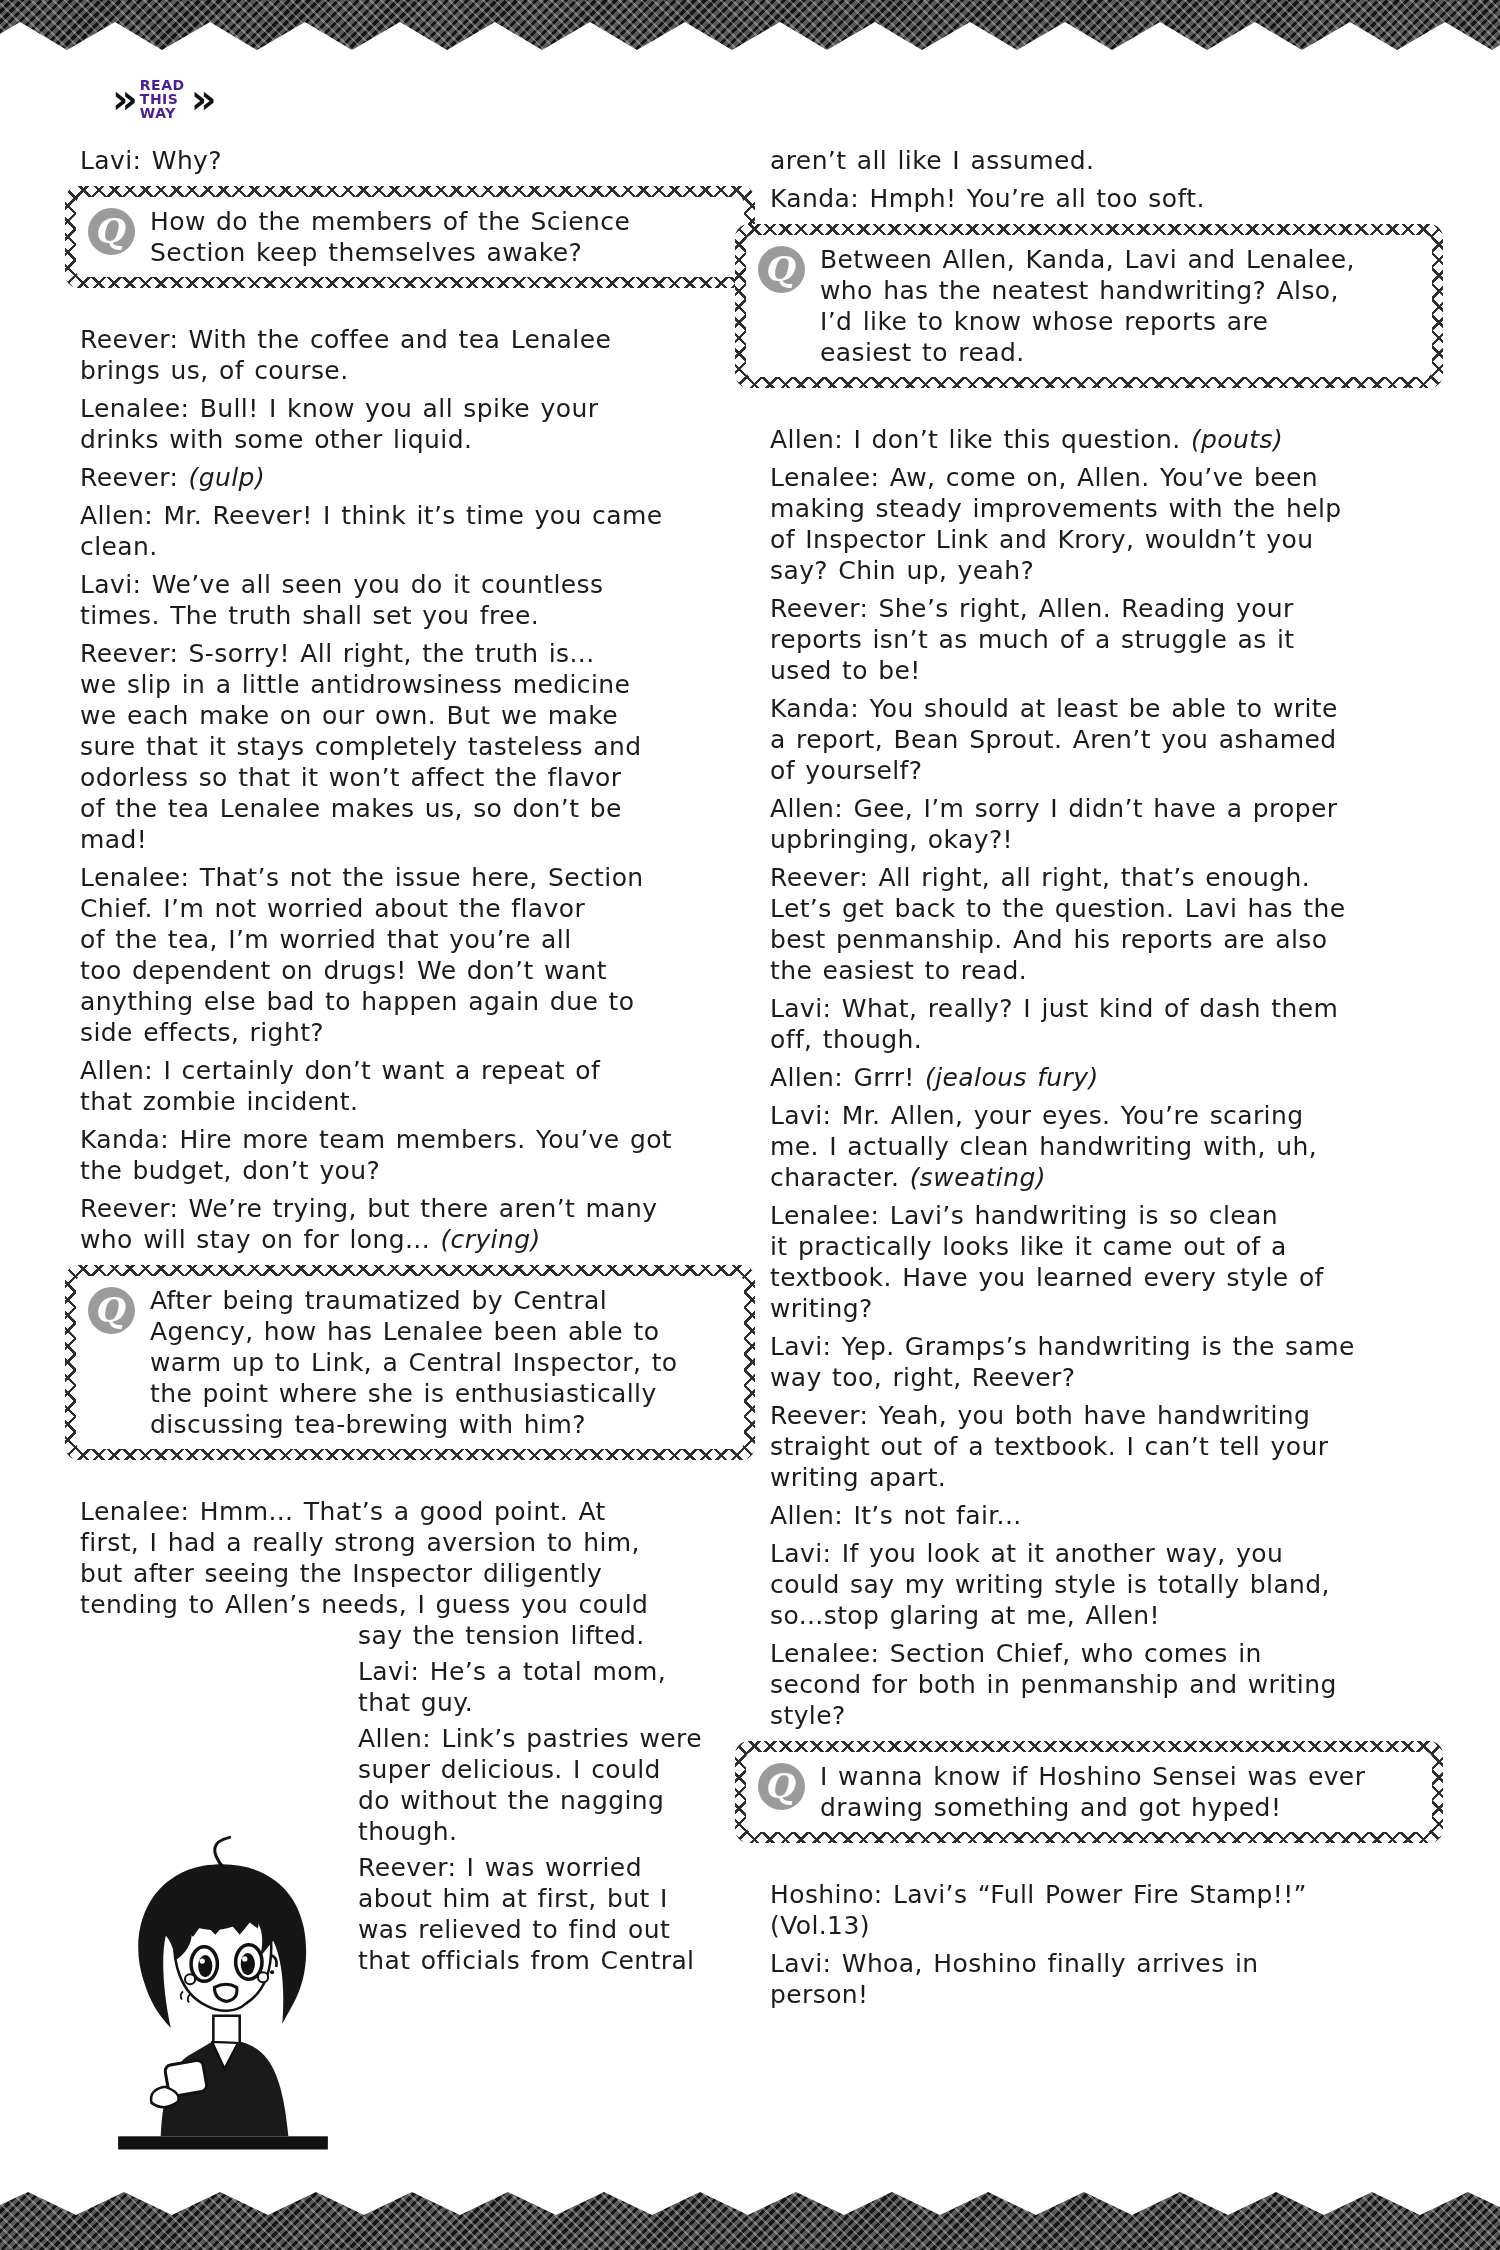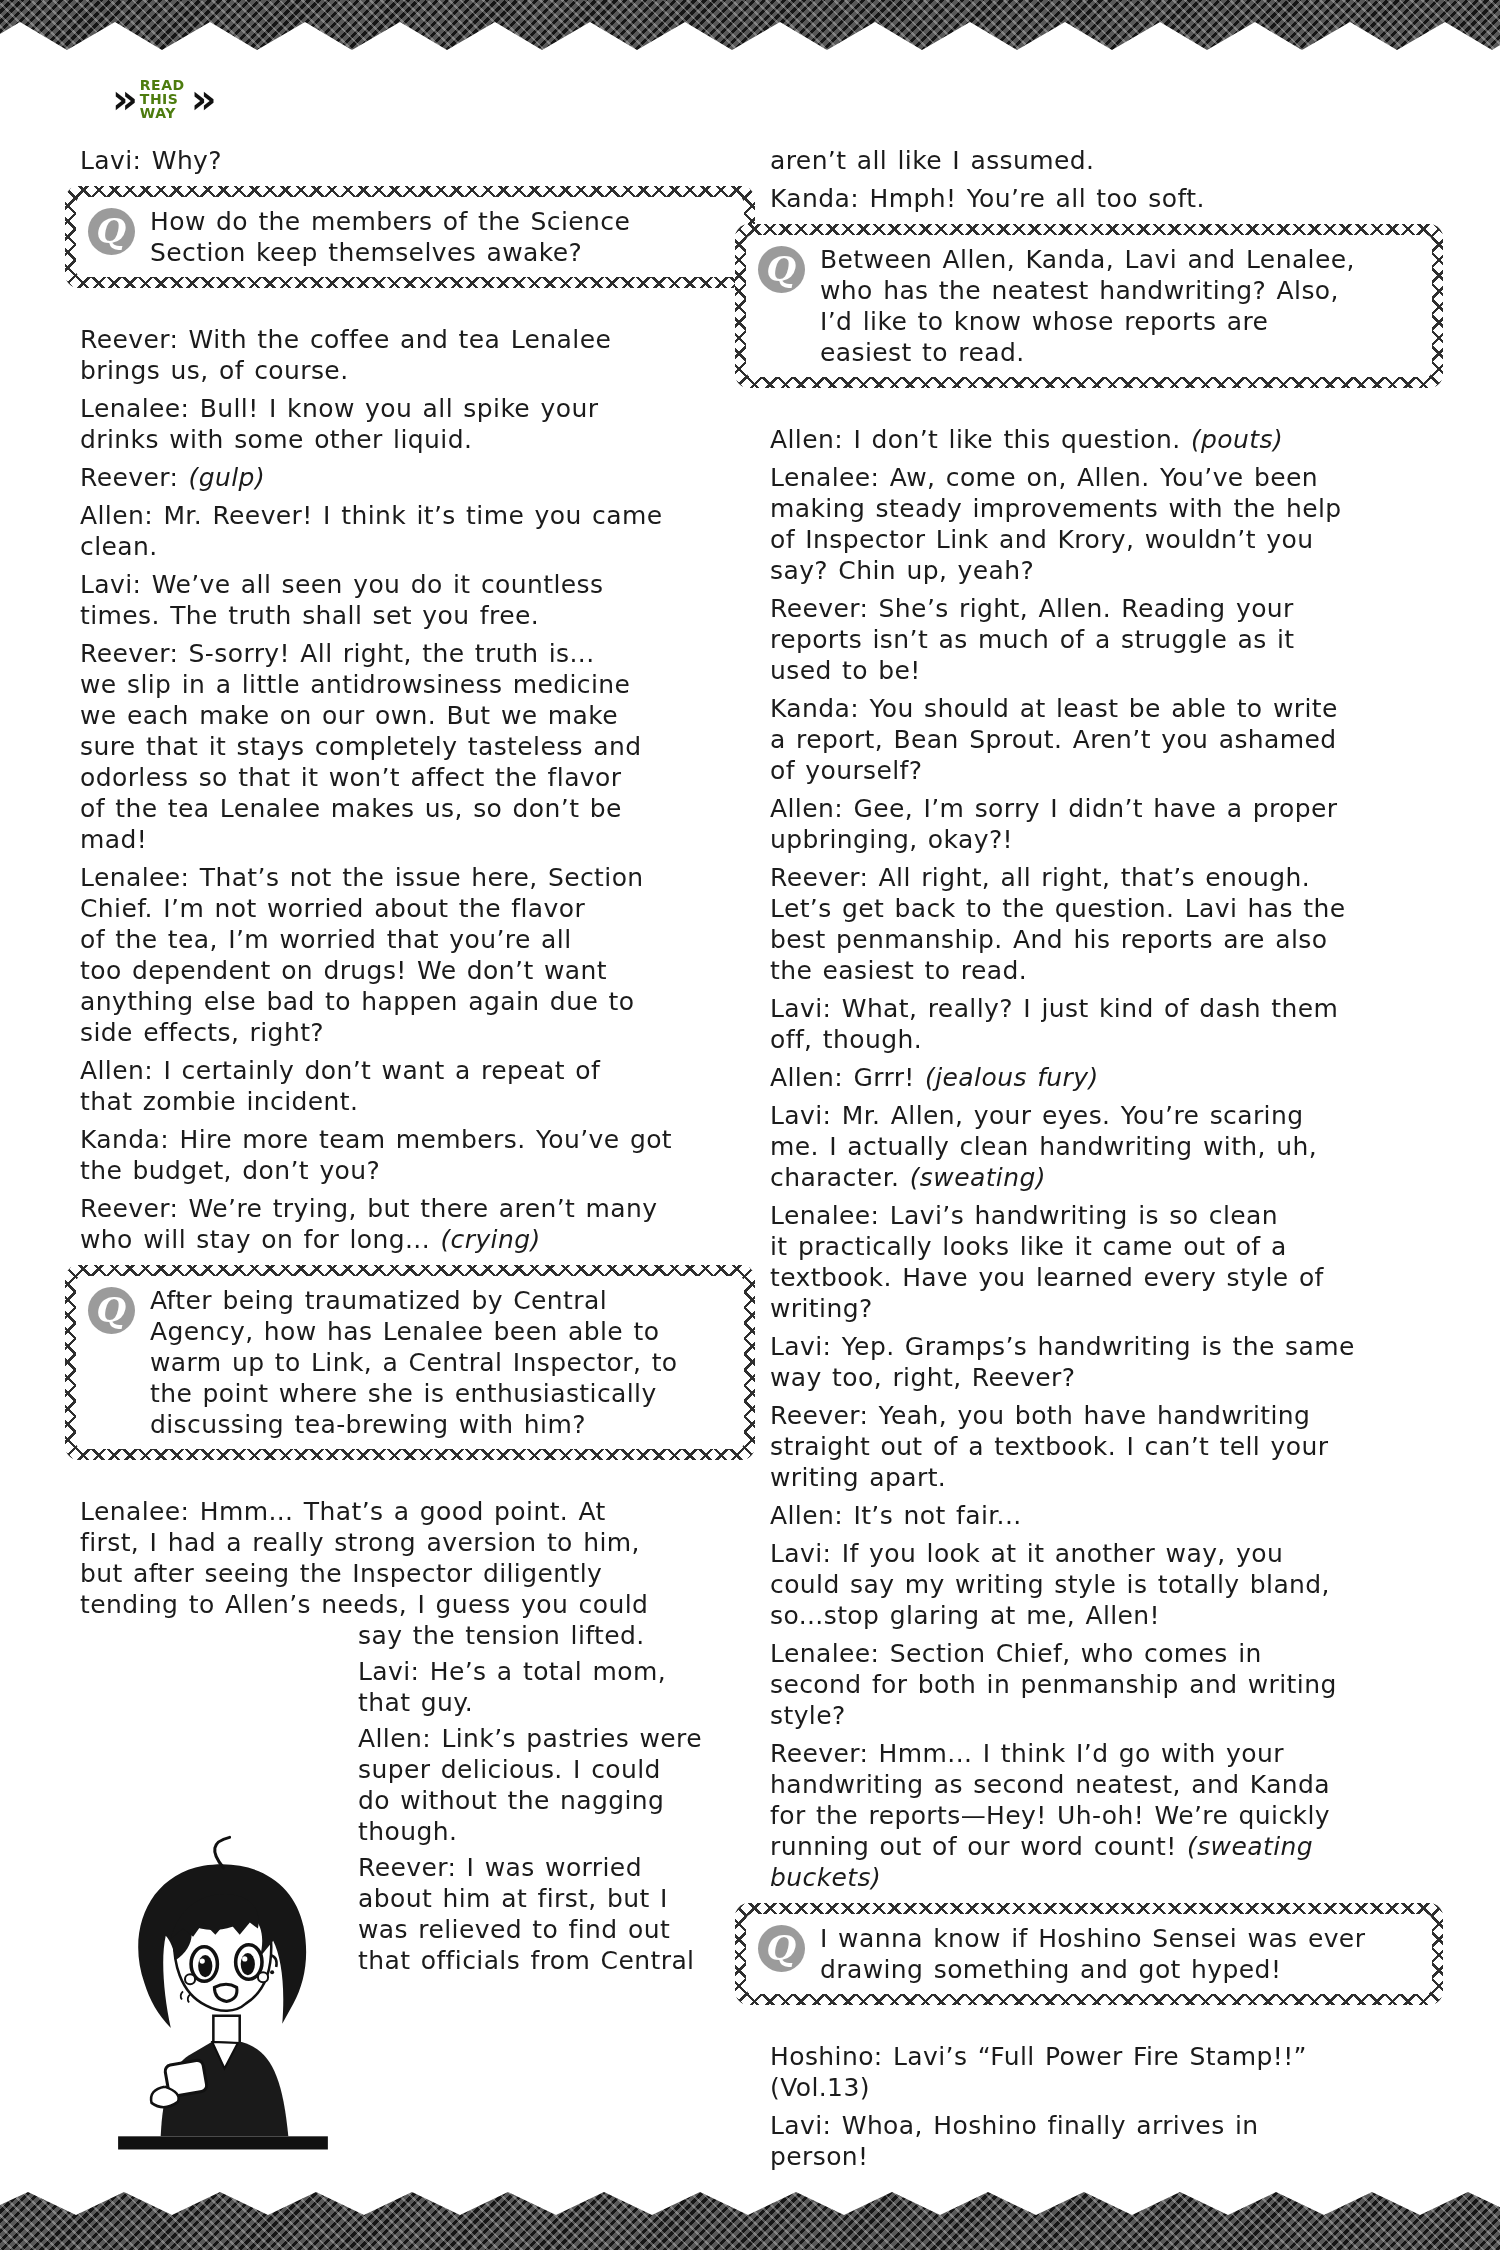--- a/index.html
+++ b/index.html
@@ -12,21 +12,21 @@
         repeating-linear-gradient(45deg, rgba(255,255,255,.28) 0 2px, rgba(255,255,255,0) 2px 8px),
         repeating-linear-gradient(135deg, #151515 0 3px, #585858 3px 7px);}
   .zz-top{top:0;height:50px;}
   .zz-bottom{bottom:0;height:60px;}
 
   
   .rtw{position:absolute;left:112px;top:78px;display:flex;align-items:center;gap:6px;}
   .rtw .chev{font-size:40px;font-weight:900;line-height:40px;color:#111;letter-spacing:-4px;
              font-family:"DejaVu Sans",sans-serif;}
   .rtw .stack{display:flex;flex-direction:column;}
-  .rtw .stack span{font-size:14px;line-height:14px;font-weight:900;letter-spacing:.5px;color:#4d7c0f;}
+  .rtw .stack span{font-size:14px;line-height:14px;font-weight:900;letter-spacing:.5px;color:#4c1d95;}
 
   
   .col{position:absolute;top:145px;width:665px;font-size:25px;line-height:31px;
        letter-spacing:.4px;word-spacing:2px;}
   .col-left{left:80px;}
   .col-right{left:770px;}
   .para{margin:0 0 7px 0;white-space:pre;}
   .para.tight{margin-bottom:0;}
   .para.indent{margin-left:278px;margin-bottom:5px;}
   .it{font-style:italic;}
@@ -173,25 +173,20 @@
       <p class="para"><span>Reever: Yeah, you both have handwriting</span>
 <span>straight out of a textbook. I can’t tell your</span>
 <span>writing apart.</span></p>
       <p class="para"><span>Allen: It’s not fair...</span></p>
       <p class="para"><span>Lavi: If you look at it another way, you</span>
 <span>could say my writing style is totally bland,</span>
 <span>so...stop glaring at me, Allen!</span></p>
       <p class="para"><span>Lenalee: Section Chief, who comes in</span>
 <span>second for both in penmanship and writing</span>
 <span>style?</span></p>
-      <p class="para"><span>Reever: Hmm... I think I’d go with your</span>
-<span>handwriting as second neatest, and Kanda</span>
-<span>for the reports—Hey! Uh-oh! We’re quickly</span>
-<span>running out of our word count! </span><span class="it">(sweating</span>
-<span class="it">buckets)</span></p>
       <div class="qbox">
         <div class="qin">
           <span class="qicon">Q</span>
           <div class="qtext"><span>I wanna know if Hoshino Sensei was ever</span>
 <span>drawing something and got hyped!</span></div>
         </div>
       </div>
       <p class="para"><span>Hoshino: Lavi’s “Full Power Fire Stamp!!”</span>
 <span>(Vol.13)</span></p>
       <p class="para"><span>Lavi: Whoa, Hoshino finally arrives in</span>

